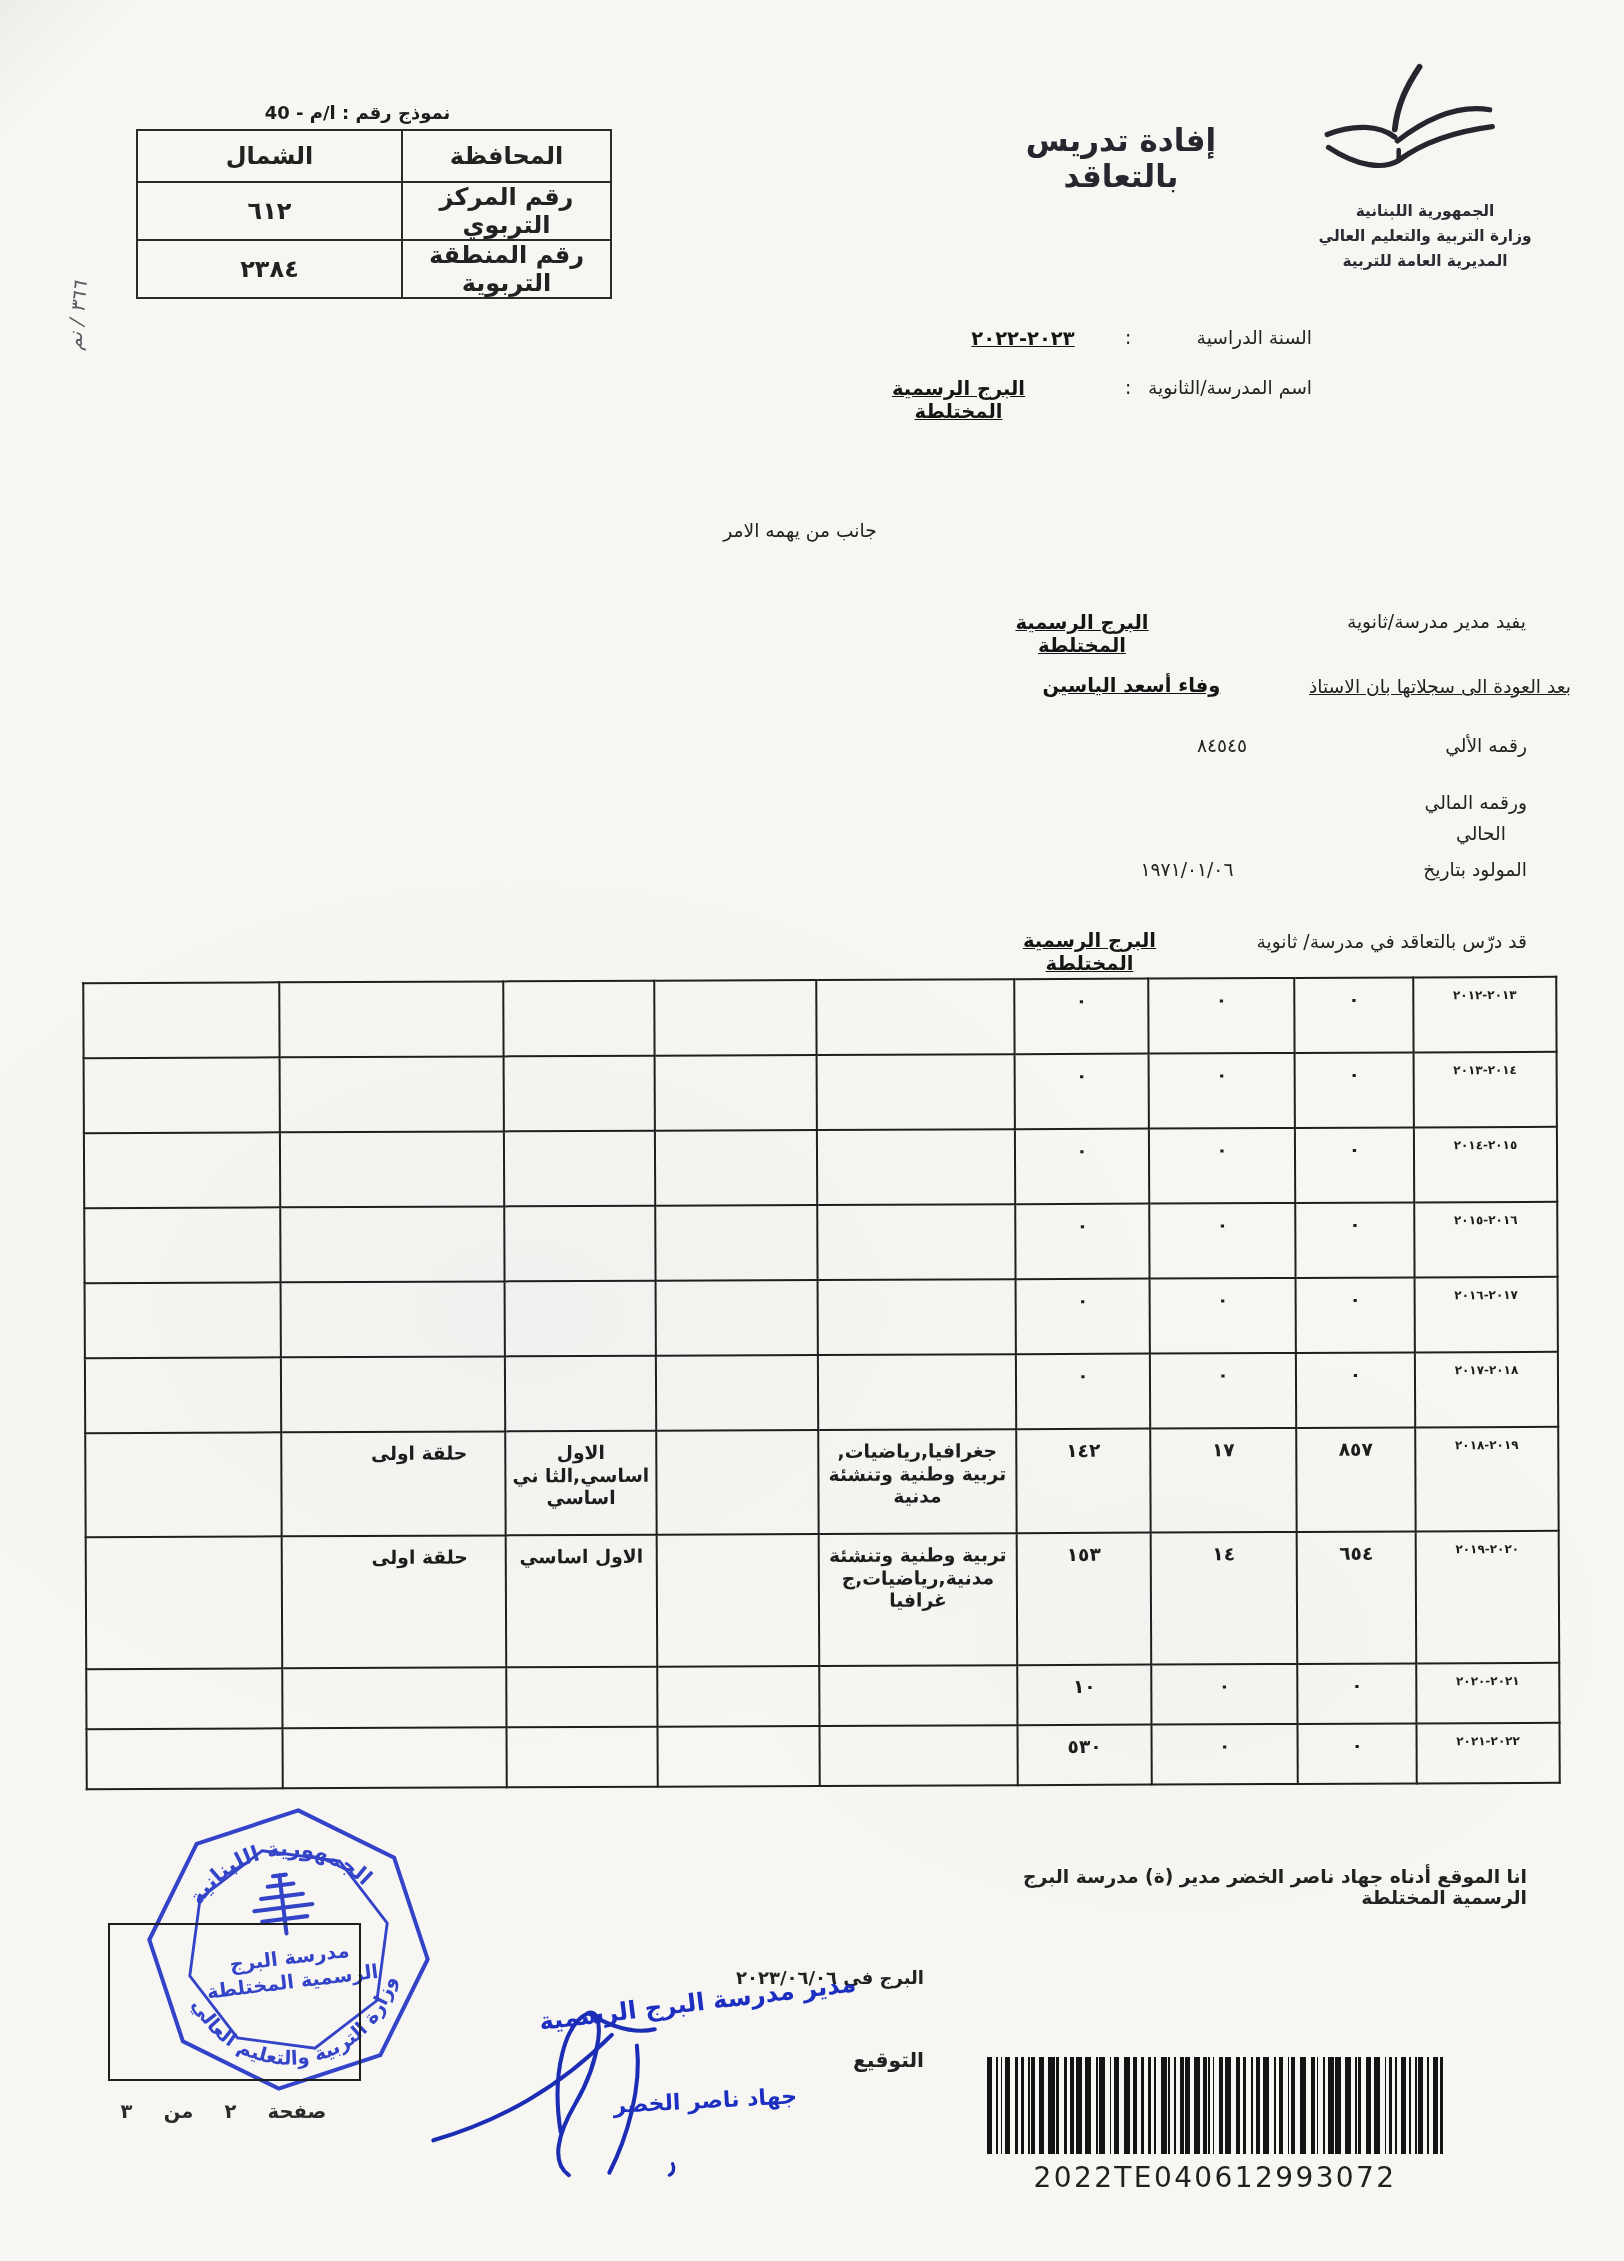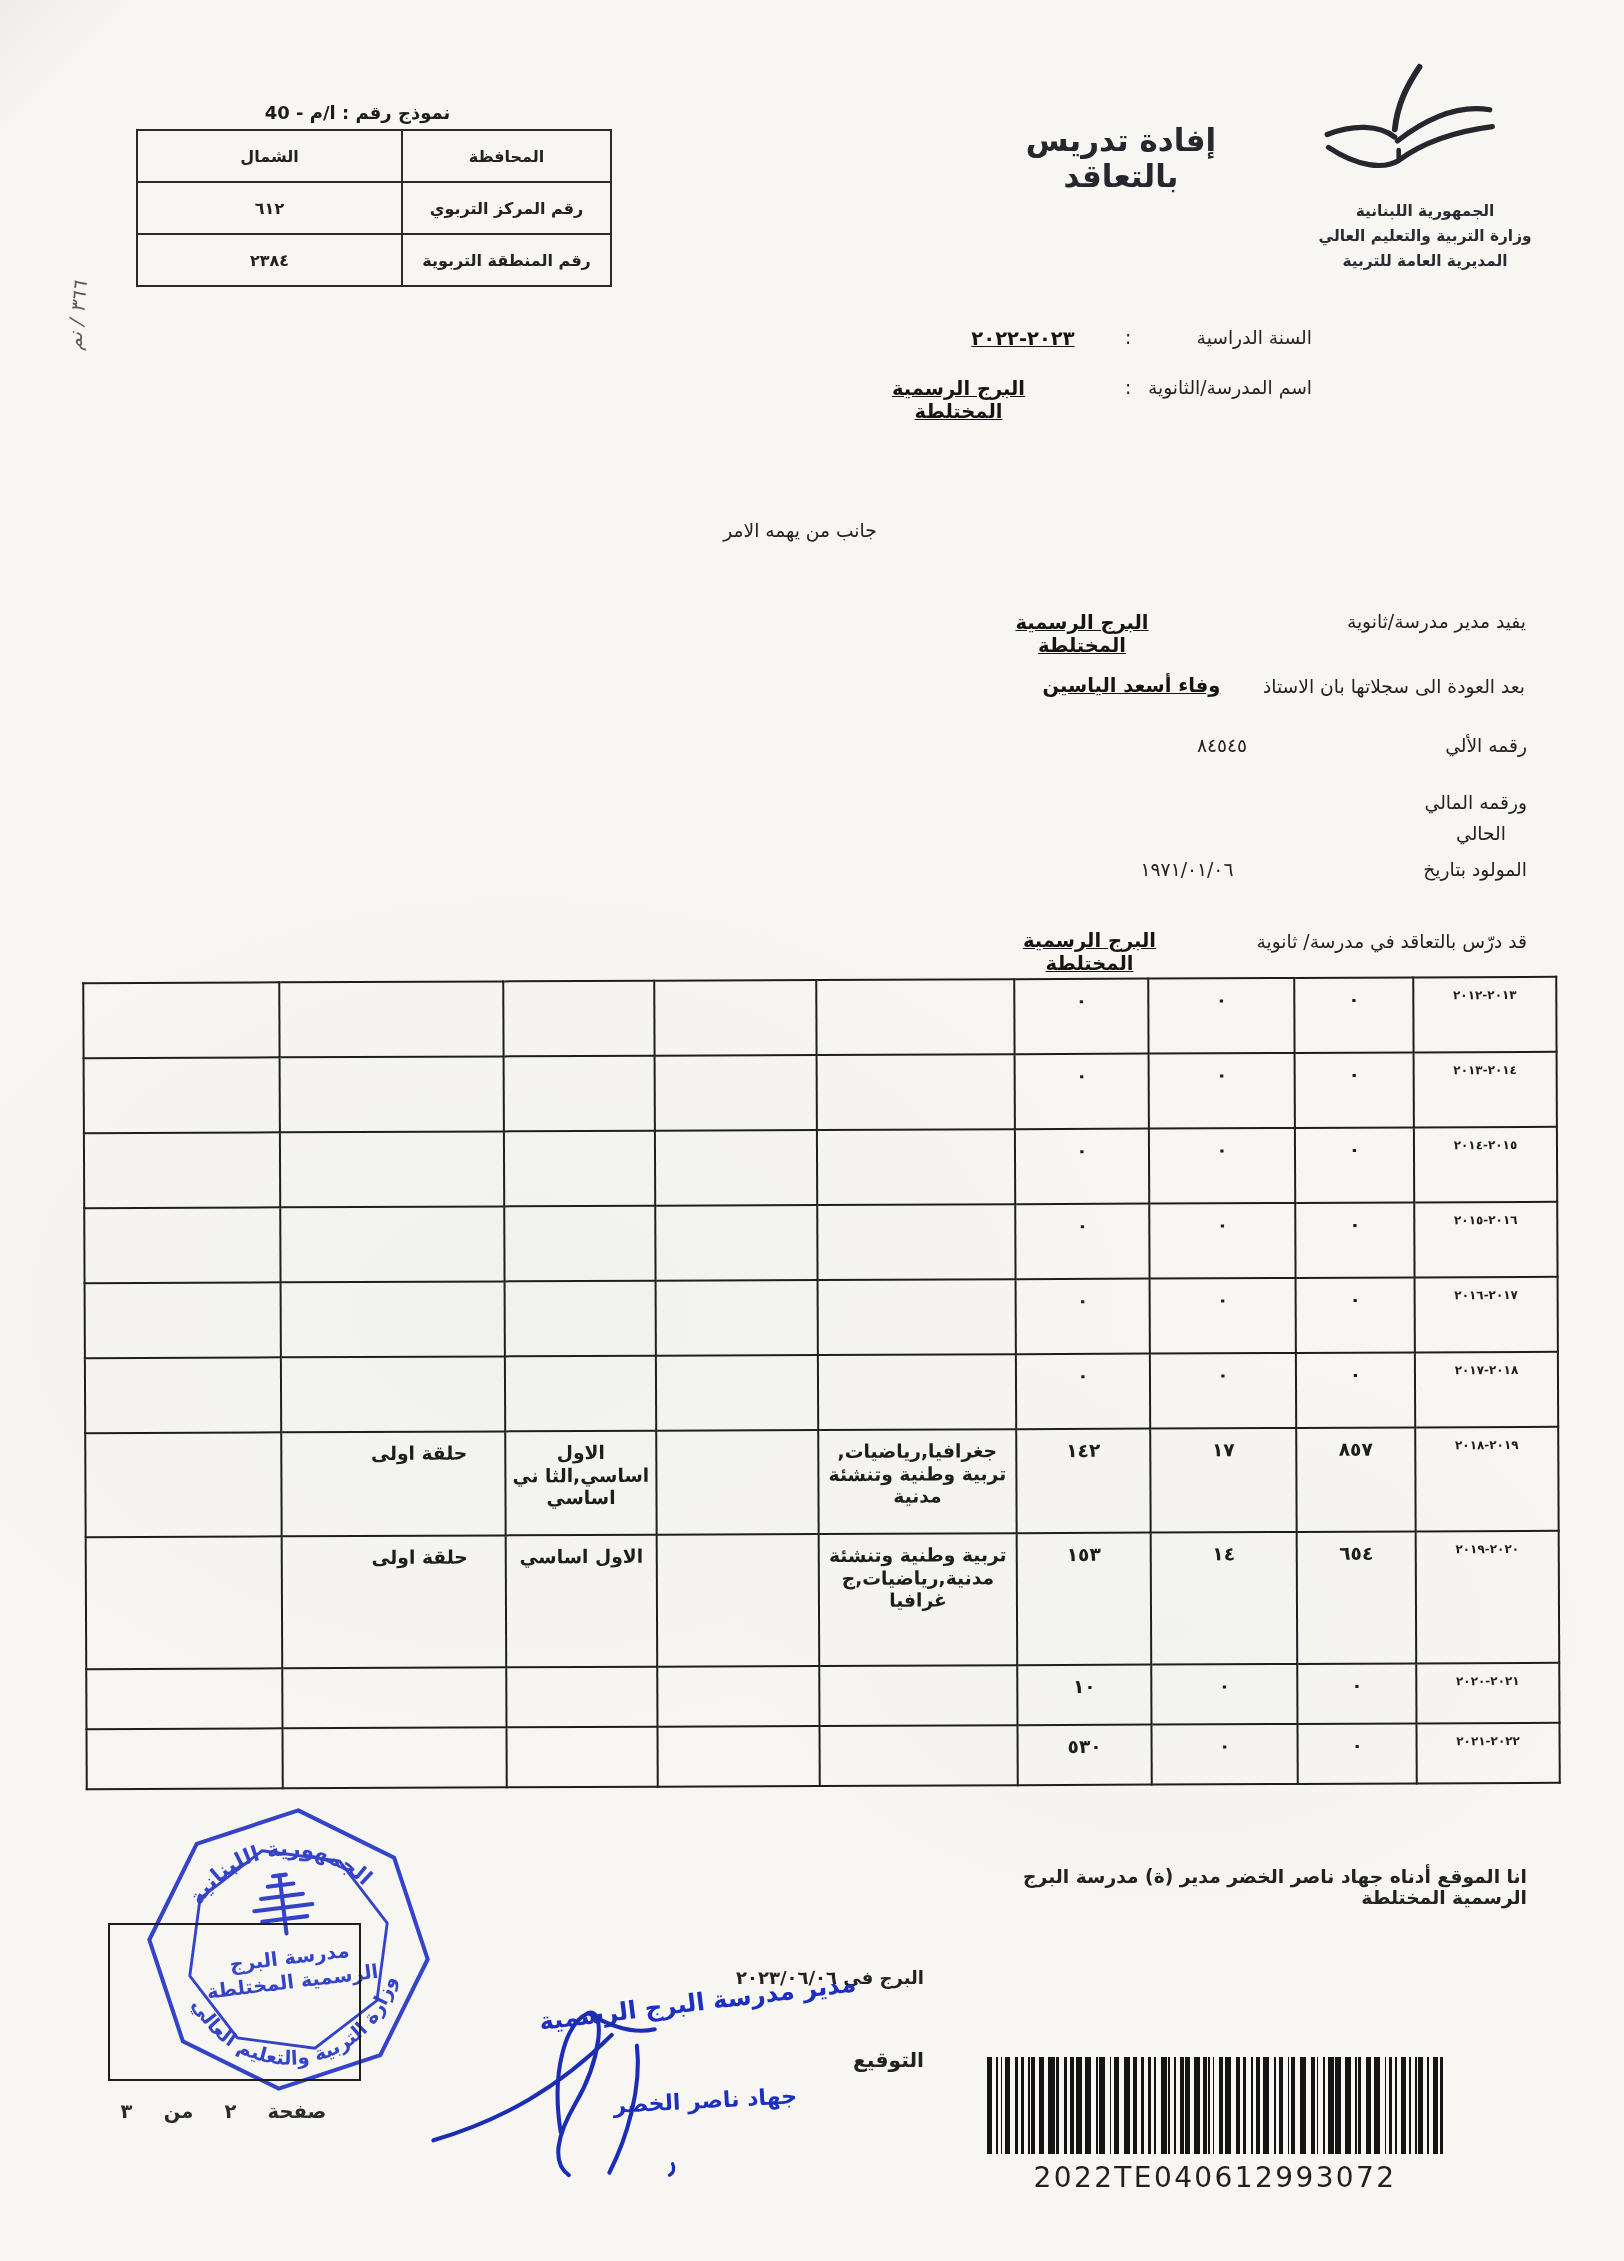--- a/index.html
+++ b/index.html
@@ -13,21 +13,21 @@
       #f7f6f2;
   }
   .abs{position:absolute;}
   .b{font-weight:bold;margin-top:16px;}
   .rtl{direction:rtl;unicode-bidi:isolate;}
   .center{text-align:center;}
   .right{text-align:right;}
 
   
   table.info{border-collapse:collapse;table-layout:fixed;}
-  table.info td{border:2.4px solid #2a2a2a;height:50px;font-size:16px;font-weight:bold;
+  table.info td{border:2.4px solid #2a2a2a;height:50px;font-size:24px;font-weight:bold;
     text-align:center;vertical-align:middle;padding:0 6.5px;color:#222;}
   
   table.rec{border-collapse:collapse;table-layout:fixed;transform:rotate(-0.25deg);}
   table.rec td{border:2.4px solid #1f1f1f;vertical-align:top;text-align:center;
     font-size:18.7px;font-weight:bold;padding-top:9.7px;color:#1d1d1d;line-height:1.22;}
   table.rec td.c-cycle{text-align:right;padding-right:37px;}
   table.rec td.c-year{font-size:12px;letter-spacing:0.8px;}
 
   .title{font-size:31px;font-weight:bold;color:#26262e;}
   .ministry{font-size:15.4px;font-weight:bold;line-height:25px;color:#2b2b33;text-align:center;}
@@ -101,21 +101,21 @@
 
   <div class="abs lbl rtl right" style="left:1129px;top:377px;width:183px;">اسم المدرسة/الثانوية</div>
   <div class="abs lbl" style="left:1125px;top:377px;">:</div>
   <div class="abs val-b rtl center" style="left:845px;top:377px;width:227px;">البرج الرسمية المختلطة</div>
 
   <div class="abs lbl rtl center" style="left:678px;top:520px;width:244px;">جانب من يهمه الامر</div>
 
   <div class="abs lbl rtl right" style="left:1295px;top:611px;width:231px;">يفيد مدير مدرسة/ثانوية</div>
   <div class="abs val-b rtl center" style="left:1001px;top:611px;width:162px;">البرج الرسمية المختلطة</div>
 
-  <div class="abs lbl rtl right" style="left:1229px;top:676px;width:296px;">بعد العودة الى سجلاتها بان الاستاذ</div>
+  <div class="abs lbl rtl right" style="left:1275px;top:676px;width:296px;text-decoration:underline;">بعد العودة الى سجلاتها بان الاستاذ</div>
   <div class="abs val-b rtl center" style="left:1042px;top:674px;width:179px;">وفاء أسعد الياسين</div>
 
   <div class="abs lbl rtl right" style="left:1397px;top:735px;width:130px;">رقمه الألي</div>
   <div class="abs lbl center" style="left:1153px;top:735px;width:138px;" dir="ltr">٨٤٥٤٥</div>
 
   <div class="abs lbl rtl right" style="left:1393px;top:792px;width:134px;">ورقمه المالي</div>
   <div class="abs lbl rtl right" style="left:1425px;top:823px;width:81px;">الحالي</div>
 
   <div class="abs lbl rtl right" style="left:1401px;top:859px;width:126px;">المولود بتاريخ</div>
   <div class="abs lbl center" style="left:1114px;top:859px;width:146px;" dir="ltr">١٩٧١/٠١/٠٦</div>

